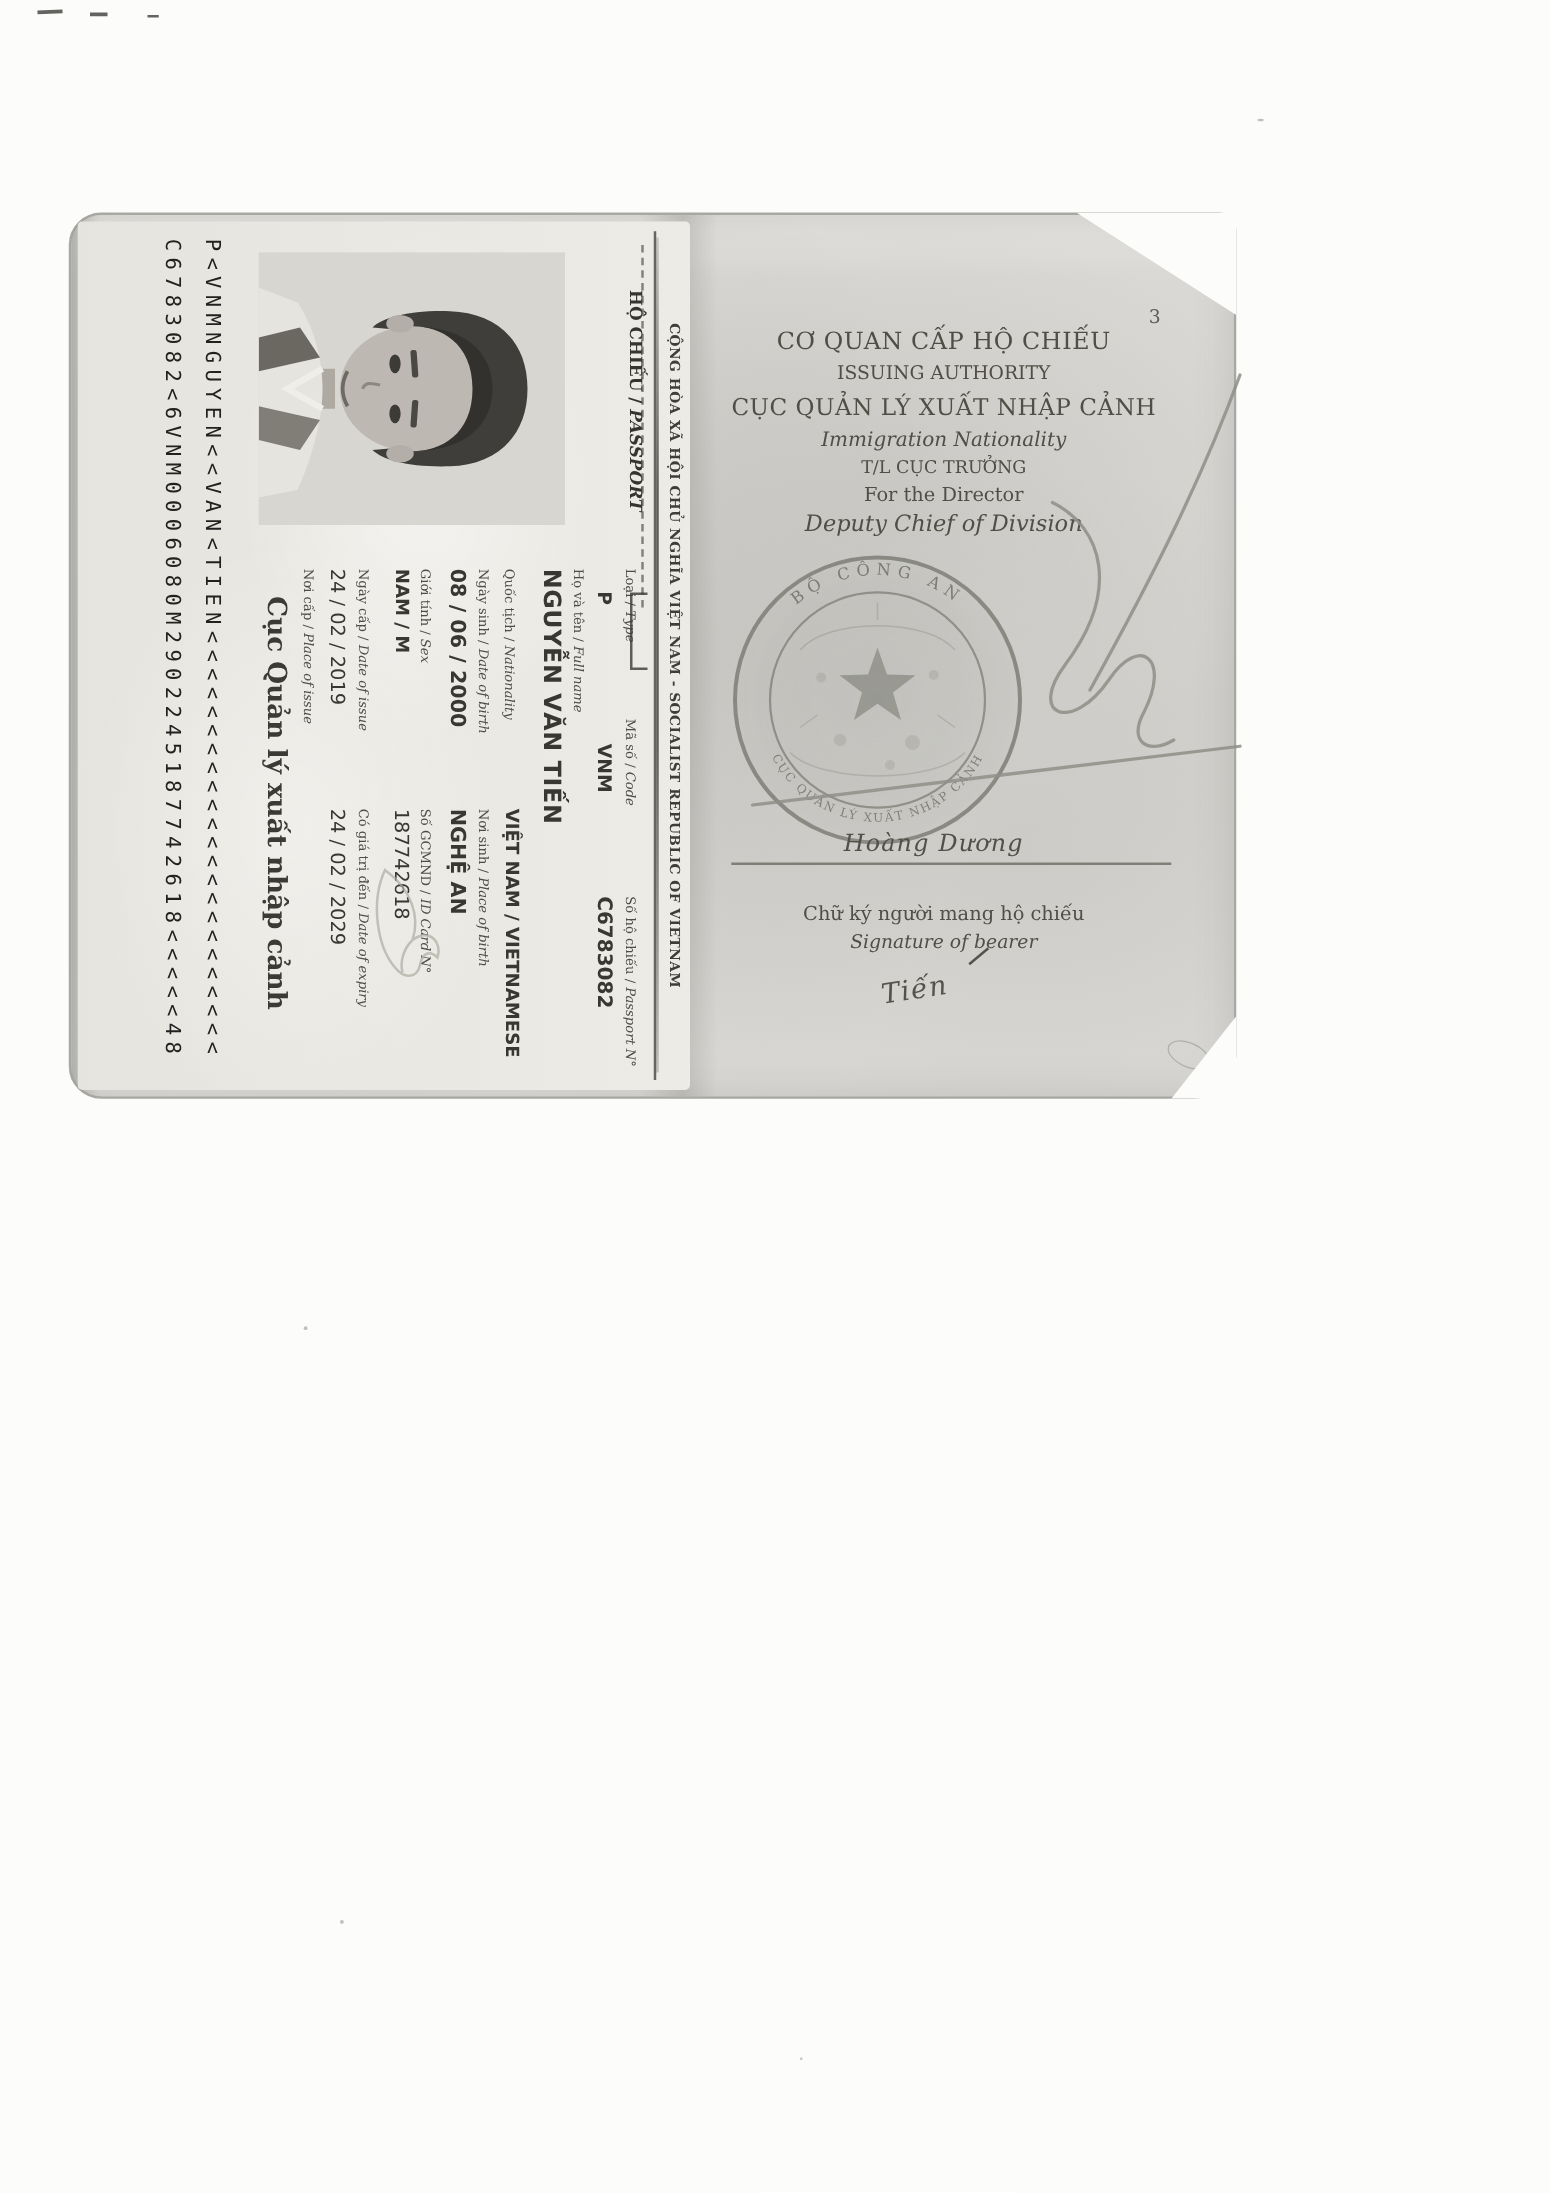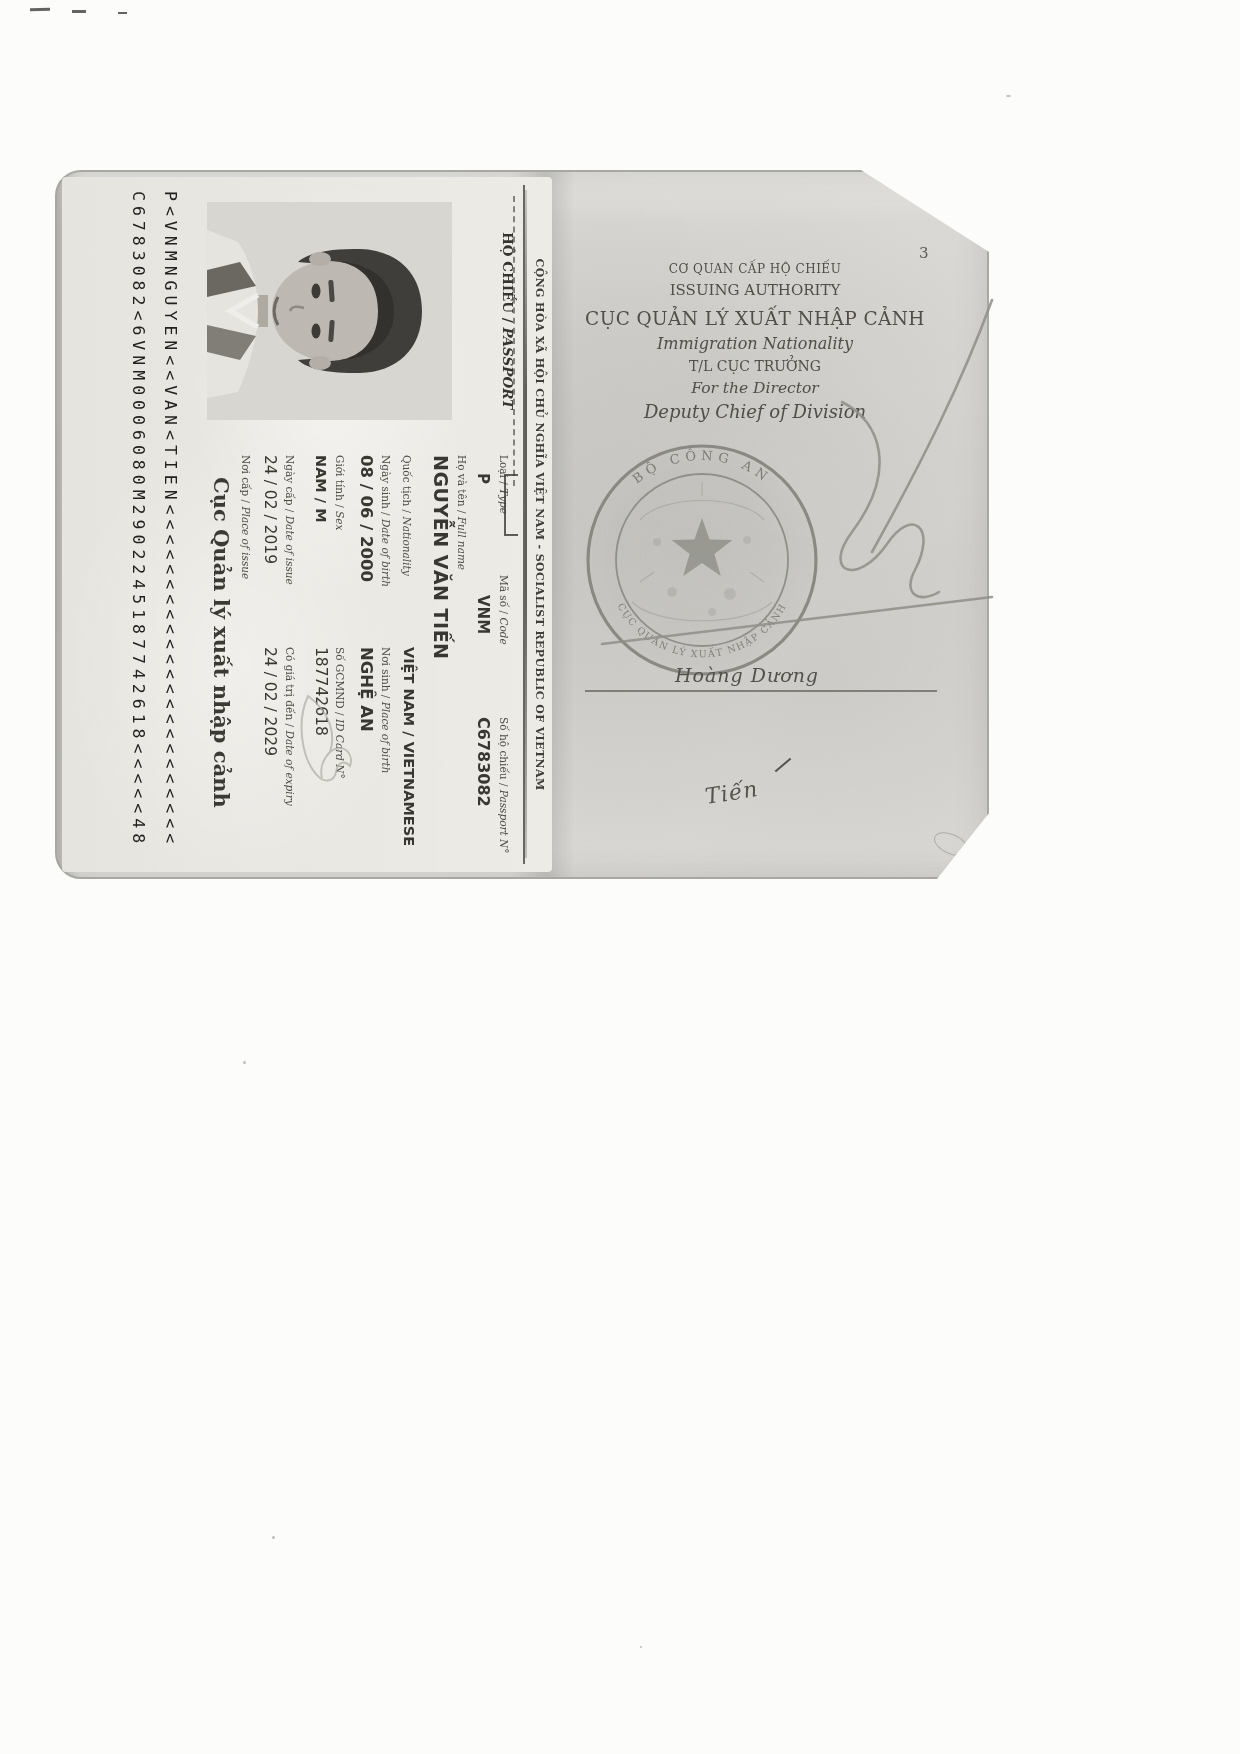--- a/index.html
+++ b/index.html
@@ -47,26 +47,26 @@
   .lbl .en{font-style:italic;}
   .val{position:absolute;font-family:"DejaVu Sans","Liberation Sans",sans-serif;font-weight:bold;
        color:#393731;white-space:nowrap;}
   .mrz{position:absolute;left:14px;width:672px;font-family:"DejaVu Sans Mono","Liberation Mono",monospace;
        font-size:16.5px;letter-spacing:5px;color:#21211f;white-space:nowrap;overflow:hidden;}
   #photo{position:absolute;left:25px;top:100px;width:218px;height:245px;background:#d8d6d1;
          box-shadow:inset 0 0 12px rgba(110,110,104,.35);}
   
   #rp-text{position:absolute;left:488px;top:90px;width:420px;text-align:center;color:#504e46;}
   #rp-text div{white-space:nowrap;}
-  .rl1{font-size:12px;letter-spacing:.5px;margin-bottom:5px;}
+  .rl1{font-size:19px;letter-spacing:.5px;margin-bottom:5px;}
   .rl2{font-size:15px;margin-bottom:9px;}
   .rl3{font-size:18.5px;letter-spacing:.4px;margin-bottom:5px;}
   .rl4{font-size:16px;font-style:italic;margin-bottom:5px;}
   .rl5{font-size:14px;margin-bottom:5px;}
-  .rl6{font-size:15.5px;font-style:italic;margin-bottom:4px;}
+  .rl6{font-size:15.5px;margin-bottom:4px;}
   .rl7{font-size:20px;margin-bottom:5px;}
   .rl8{font-size:18px;font-style:italic;}
   #signer-name{position:absolute;left:550px;top:492px;width:280px;text-align:center;
     font-style:italic;font-size:19px;letter-spacing:1px;color:#525049;}
   #rp-rule{position:absolute;left:528px;top:518px;width:352px;height:1.5px;background:rgba(108,107,100,.8);}
   #bearer-block{position:absolute;left:508px;top:550px;width:380px;text-align:center;color:#504e46;}
   #bearer-block .b1{font-size:15.5px;margin-bottom:4px;}
   #bearer-block .b2{font-size:15px;font-style:italic;}
   #bearer-sig{position:absolute;left:648px;top:608px;font-style:italic;font-size:22px;color:#55534c;
     transform:rotate(-9deg);letter-spacing:1px;}
@@ -219,20 +219,24 @@
       <g stroke="#8f8f88" stroke-width="2.6" fill="none" stroke-linecap="round" opacity=".85">
         <path d="M505,38 C475,120 435,200 385,290"></path>
         <path d="M355,140 C395,160 410,210 365,270 C335,310 370,325 400,282 C425,245 450,265 428,308 C415,332 432,342 452,330"></path>
         <path d="M115,382 L505,335"></path>
       </g>
     </svg>
 
     <div id="signer-name">Hoàng Dương</div>
     <div id="rp-rule"></div>
 
+    <div id="bearer-block">
+      <div class="b1">Chữ ký người mang hộ chiếu</div>
+      <div class="b2">Signature of bearer</div>
+    </div>
     <div id="bearer-sig">Tiến</div>
     <div id="bearer-sig-accent"></div>
 
     <div id="page-curl"></div>
     <div id="corner-cut-tr"></div>
     <div id="corner-cut-br"></div>
   </div>
 </div>
 
 </body></html>

